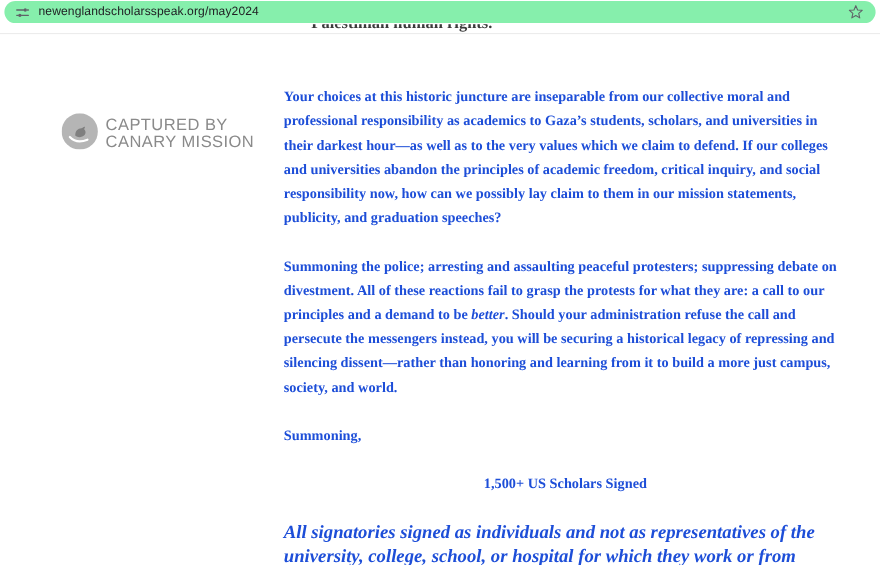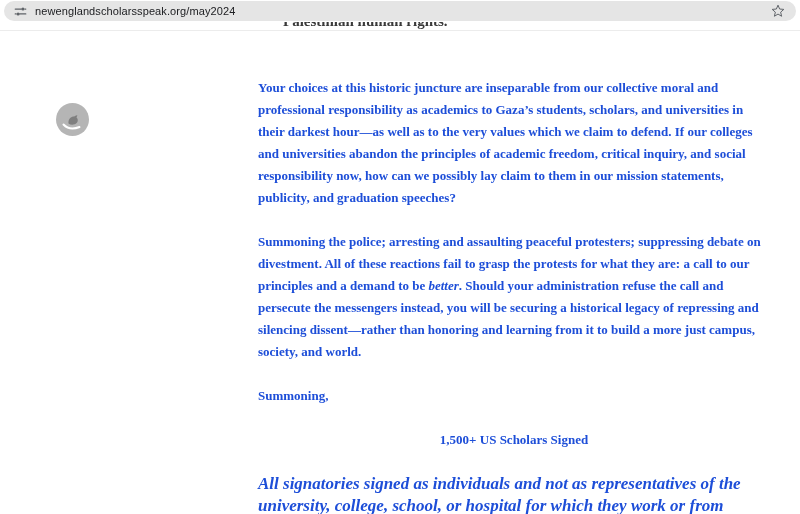--- a/index.html
+++ b/index.html
@@ -79,21 +79,21 @@
     font-style: italic;
     font-size: 17px;
     margin-bottom: 0;
   }
   .letter em { font-style: italic; }
 </style>
 </head>
 <body>
 
 <div class="chrome">
-  <div class="omnibox" style="background:#e5e5e5;">
+  <div class="omnibox" style="background:#86efac;">
     <span class="tune-wrap">
       <svg width="13" height="13" viewBox="0 0 16 16">
         <g stroke="#5f6368" stroke-width="1.5" stroke-linecap="round" fill="#5f6368">
           <line x1="1.5" y1="5" x2="9" y2="5"></line>
           <line x1="13.5" y1="5" x2="14.5" y2="5"></line>
           <circle cx="11" cy="5" r="1.9" stroke="none"></circle>
           <line x1="1.5" y1="11" x2="2.5" y2="11"></line>
           <line x1="7" y1="11" x2="14.5" y2="11"></line>
           <circle cx="5" cy="11" r="1.9" stroke="none"></circle>
         </g>
@@ -112,20 +112,24 @@
 <div class="clipped-heading" style="color:#3a3a3a;">Palestinian human rights.</div>
 
 <div class="watermark">
   <span class="watermark-logo">
     <svg width="33" height="33" viewBox="0 0 33 33">
       <circle cx="16.5" cy="16.5" r="16.5" fill="#b5b5b5"></circle>
       <path d="M7.5 21.5 q6 6.5 16 2.5" stroke="#ffffff" stroke-width="2" fill="none" stroke-linecap="round"></path>
       <path d="M12.5 20.5 c-0.5-4.5 2.5-7 5.5-7 c1.2-0.1 2-1.6 3.4-1.2 l-0.9 2.1 c2.3 2.1 1.4 5.6-1.8 6.8 c-2.2 0.8-4.4 0.6-6.2-0.7 z" fill="#7f7f7f"></path>
     </svg>
   </span>
+  <span class="watermark-caption" style="color:#8a8a8a;">
+    <span style="display:block;">CAPTURED BY</span>
+    <span style="display:block;">CANARY MISSION</span>
+  </span>
 </div>
 
 <div class="letter" style="color:#1d4ed8;font-weight:bold;">
   <p>Your choices at this historic juncture are inseparable from our collective moral and professional responsibility as academics to Gaza’s students, scholars, and universities in their darkest hour—as well as to the very values which we claim to defend. If our colleges and universities abandon the principles of academic freedom, critical inquiry, and social responsibility now, how can we possibly lay claim to them in our mission statements, publicity, and graduation speeches?</p>
   <p><span>Summoning the police; arresting and assaulting peaceful protesters; suppressing debate on divestment. All of these reactions fail to grasp the protests for what they are: a call to our principles and a demand to be </span><em>better</em><span>. Should your administration refuse the call and persecute the messengers instead, you will be securing a historical legacy of repressing and silencing dissent—rather than honoring and learning from it to build a more just campus, society, and world.</span></p>
   <p>Summoning,</p>
   <p class="signed-count">1,500+ US Scholars Signed</p>
   <p class="disclaimer">All signatories signed as individuals and not as representatives of the university, college, school, or hospital for which they work or from which they received their PhD.</p>
 </div>
 

